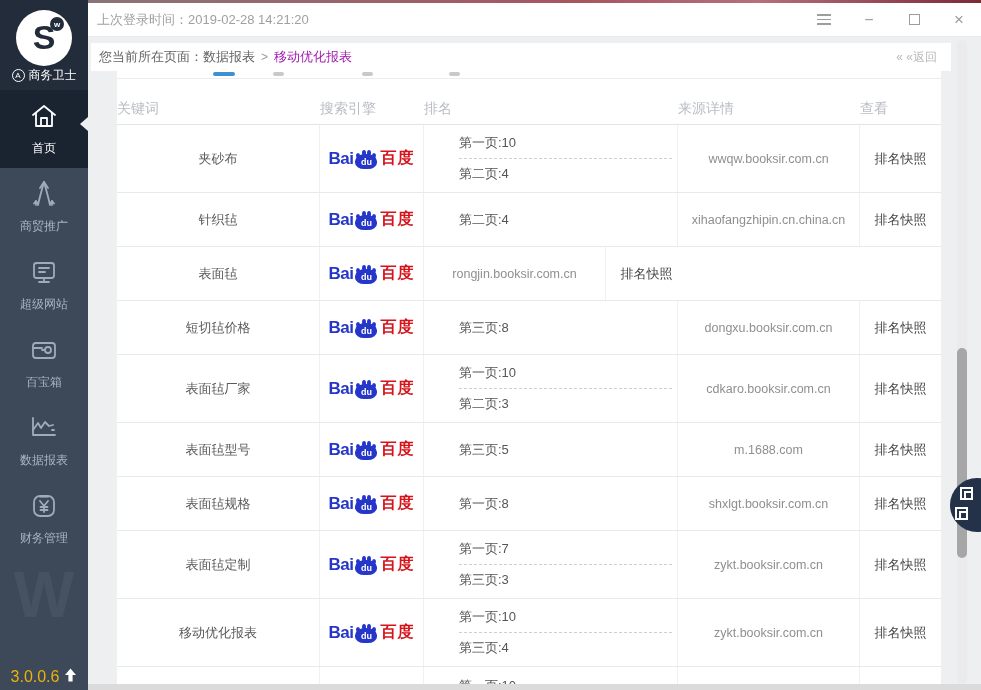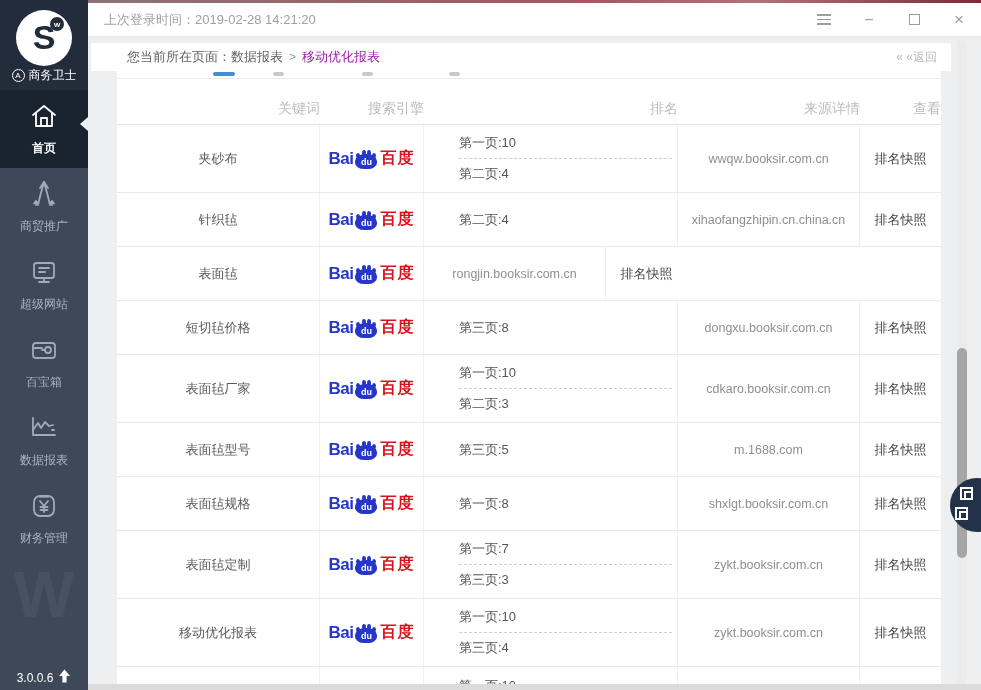--- a/index.html
+++ b/index.html
@@ -11,59 +11,59 @@
   .sidebar { position:absolute; left:0; top:0; width:88px; height:690px; background:#3d4859; z-index:5; }
   .logo-block { height:90px; background:#232c3a; position:relative; }
   .logo-circle { position:absolute; left:16px; top:10px; width:56px; height:56px; background:#fff; border-radius:50%; display:flex; align-items:center; justify-content:center; }
   .logo-s { font-size:34px; font-weight:bold; color:#232c3a; line-height:1; transform:translateY(-1px); }
   .logo-w { position:absolute; right:8px; top:7px; width:14px; height:14px; background:#232c3a; border-radius:50%; color:#fff; font-size:8px; font-weight:bold; display:flex; align-items:center; justify-content:center; }
   .brand-row { position:absolute; left:0; bottom:6px; width:100%; display:flex; align-items:center; justify-content:center; gap:4px; color:#fff; font-size:12px; }
   .brand-badge { width:13px; height:13px; border:1px solid #fff; border-radius:50%; font-size:8px; display:flex; align-items:center; justify-content:center; }
   .nav { }
   .nav-item { position:relative; height:78px; display:flex; flex-direction:column; align-items:center; justify-content:center; gap:6px; color:#aab4c2; font-size:12px; cursor:pointer; }
   .nav-item svg { stroke:#9fabba; fill:none; stroke-width:1.8; stroke-linecap:round; stroke-linejoin:round; }
-  .nav-item.active { background:#1a2330; color:#ffffff;font-weight:bold; }
+  .nav-item.active { background:#1a2330; color:#ffffff; }
   .nav-item.active svg { stroke:#ffffff; }
   .nav-notch { position:absolute; right:0; top:50%; margin-top:-12px; width:0; height:0; border-top:7px solid transparent; border-bottom:7px solid transparent; border-right:8px solid #edeff1; }
   .watermark { position:absolute; left:0; bottom:30px; width:88px; height:130px; display:flex; align-items:center; justify-content:center; color:rgba(255,255,255,0.05); font-size:64px; font-weight:bold; pointer-events:none; }
-  .version-row { position:absolute; left:0; bottom:4px; width:100%; display:flex; align-items:center; justify-content:center; gap:5px; color:#ffffff; font-size:12px; }
+  .version-row { position:absolute; left:0; bottom:4px; width:100%; display:flex; align-items:center; justify-content:center; gap:5px; color:#eab308; font-size:16px; }
   .up-arrow { display:inline-block; }
 
   
   .main { position:absolute; left:88px; top:0; width:893px; height:690px; }
   .topstrip { position:absolute; left:0; top:0; width:100%; height:3px; background:linear-gradient(90deg,#8a7478,#a8555f 55%,#b5707b 75%,#7d2a35); }
   .titlebar { position:absolute; left:0; top:3px; width:100%; height:34px; background:#fff; border-bottom:1px solid #ebebeb; display:flex; align-items:center; }
-  .last-login { margin-left:16px; color:#a0a0a0; font-size:13px; }
+  .last-login { margin-left:9px; color:#a0a0a0; font-size:13px; }
   .win-controls { margin-left:auto; display:flex; align-items:center; gap:29px; padding-right:14px; }
   .wc { width:16px; height:16px; display:flex; align-items:center; justify-content:center; color:#9d9d9d; cursor:pointer; }
   .hamburger { display:flex; flex-direction:column; gap:3px; }
   .hamburger i { display:block; width:14px; height:1.5px; background:#9d9d9d; }
   .wc-min { font-size:16px; line-height:1; }
   .wc-max i { display:block; width:11px; height:11px; border:1.5px solid #9d9d9d; }
   .wc-close { font-size:17px; }
 
   
-  .breadcrumb-bar { position:absolute; left:3px; top:43px; width:860px; height:28px; background:#fff; display:flex; align-items:center; padding:0 14px 0 36px; }
+  .breadcrumb-bar { position:absolute; left:3px; top:43px; width:860px; height:28px; background:#fff; display:flex; align-items:center; padding:0 14px 0 8px; }
   .bc-label { color:#636363; font-size:13px; }
   .bc-sep { color:#9a9a9a; font-size:12px; margin:0 6px; }
   .bc-current { color:#a21caf; font-size:13px; cursor:pointer; }
   .bc-back { margin-left:auto; color:#b9b9b9; font-size:12px; cursor:pointer; }
 
   
   .panel { position:absolute; left:29px; top:71px; width:824px; height:613px; background:#fff; overflow:hidden; }
   .pills { position:relative; height:8px; border-bottom:1px solid #ececec; }
   .pill { position:absolute; bottom:2px; height:4px; border-radius:2px; background:#c9c9c9; cursor:pointer; }
   .pill.active { background:#3f8fd2; }
   .pill1 { left:96px; width:22px; }
   .pill2 { left:156px; width:11px; }
   .pill3 { left:245px; width:11px; }
   .pill4 { left:332px; width:11px; }
   .gap-strip { height:14px; }
   .thead { display:flex; height:32px; align-items:center; border-bottom:1px solid #e4e4e4; color:#b9bdc3; font-size:14px; }
-  .thead .hc { text-align:right;padding-left:32px; }
+  .thead .hc { text-align:left; }
   .hc1 { width:203px; } .hc2 { width:104px; } .hc3 { width:254px; } .hc4 { width:182px; } .hc5 { width:81px; }
   .trow { display:flex; height:54px; border-bottom:1px solid #e9e9e9; }
   .trow.tall { height:68px; }
   .cell { display:flex; align-items:center; justify-content:center; border-right:1px solid #f0f0f0; font-size:13px; color:#5a5a5a; }
   .c-kw { width:203px; }
   .c-eng { width:104px; }
   .c-rank { width:254px; flex-direction:column; align-items:flex-start; justify-content:center; padding-left:35px; }
   .c-src { width:182px; color:#8f8f8f; font-size:12.5px; text-align:center; }
   .c-view { width:81px; border-right:none; }
   .rank-line { line-height:20px; color:#565656; }

